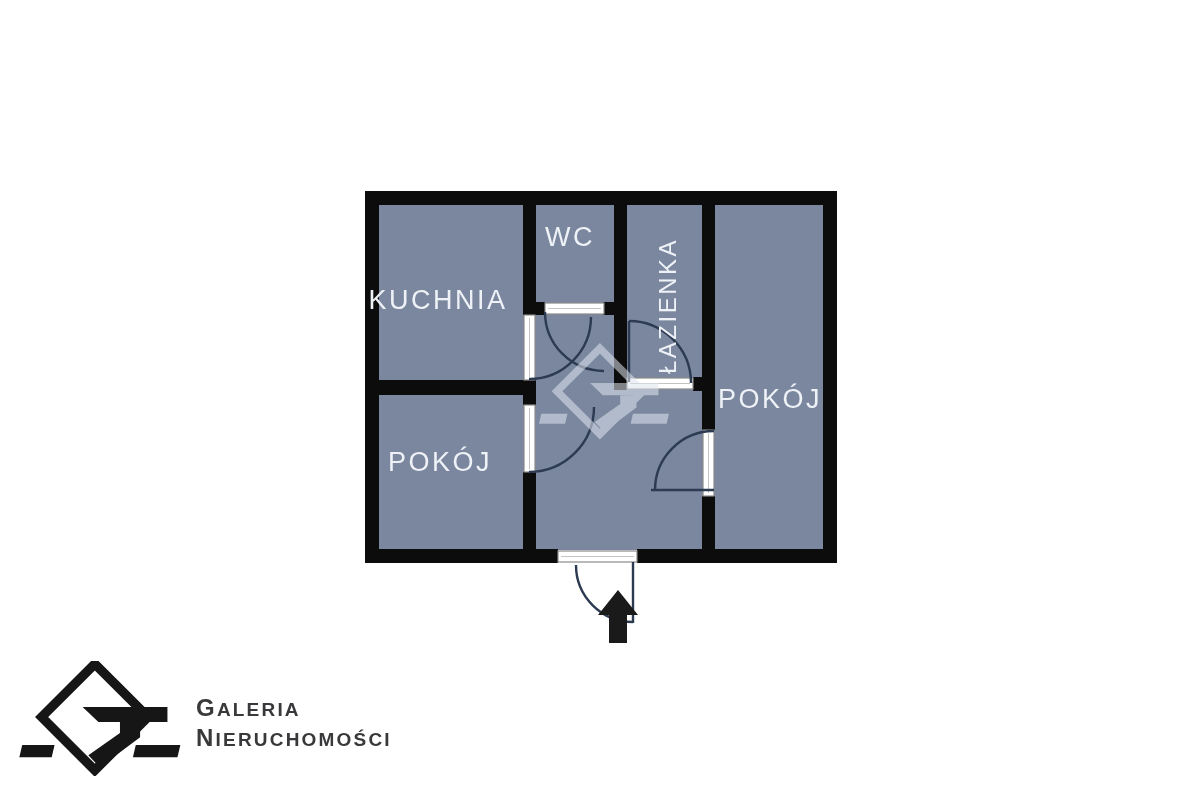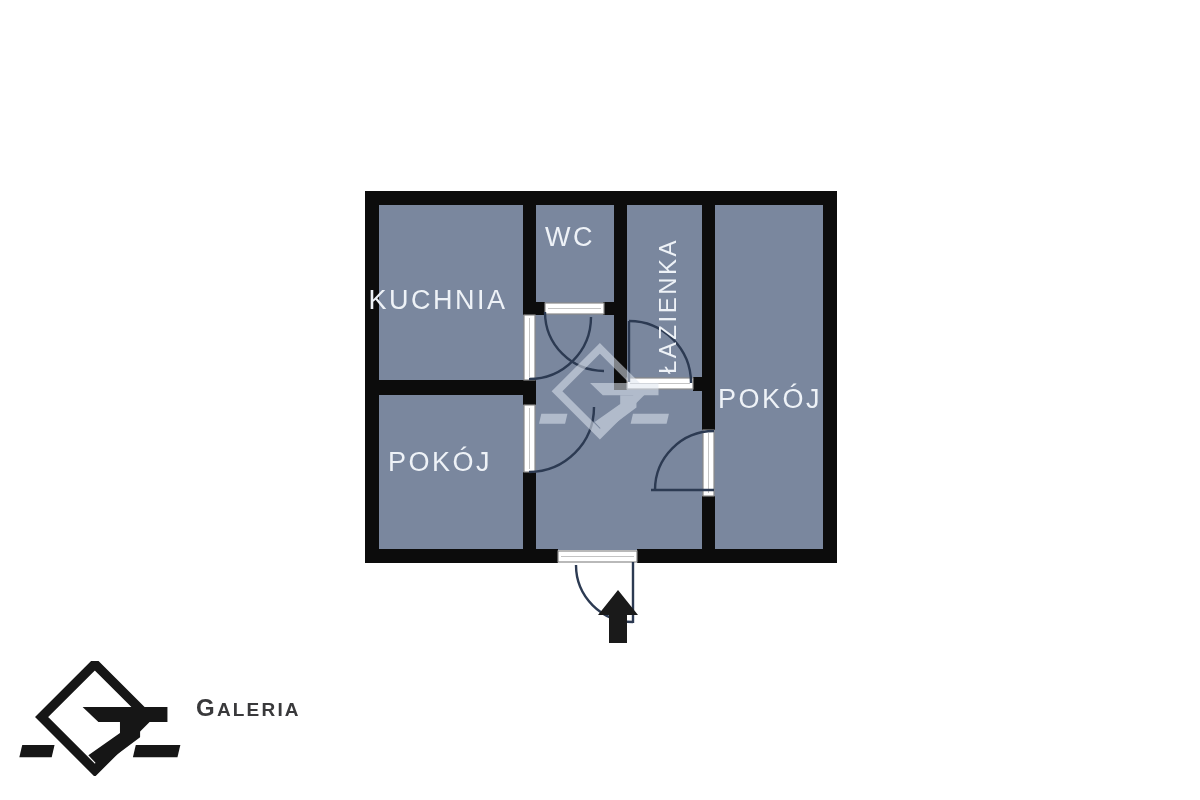--- a/index.html
+++ b/index.html
@@ -121,15 +121,16 @@
       <text class="room-label" x="440" y="471" text-anchor="middle">POKÓJ</text>
       <text class="room-label" x="770" y="408" text-anchor="middle">POKÓJ</text>
     </g>
   </svg>
 
   <svg class="brand-mark" width="166" height="115" viewBox="0 0 230 160">
     <use href="#gmark" color="#161616"></use>
   </svg>
   <div class="brand-text">
     <span class="brand-line">GALERIA</span>
+    <span class="brand-line">NIERUCHOMOŚCI</span>
   </div>
 
 </div>
 
 </body></html>

